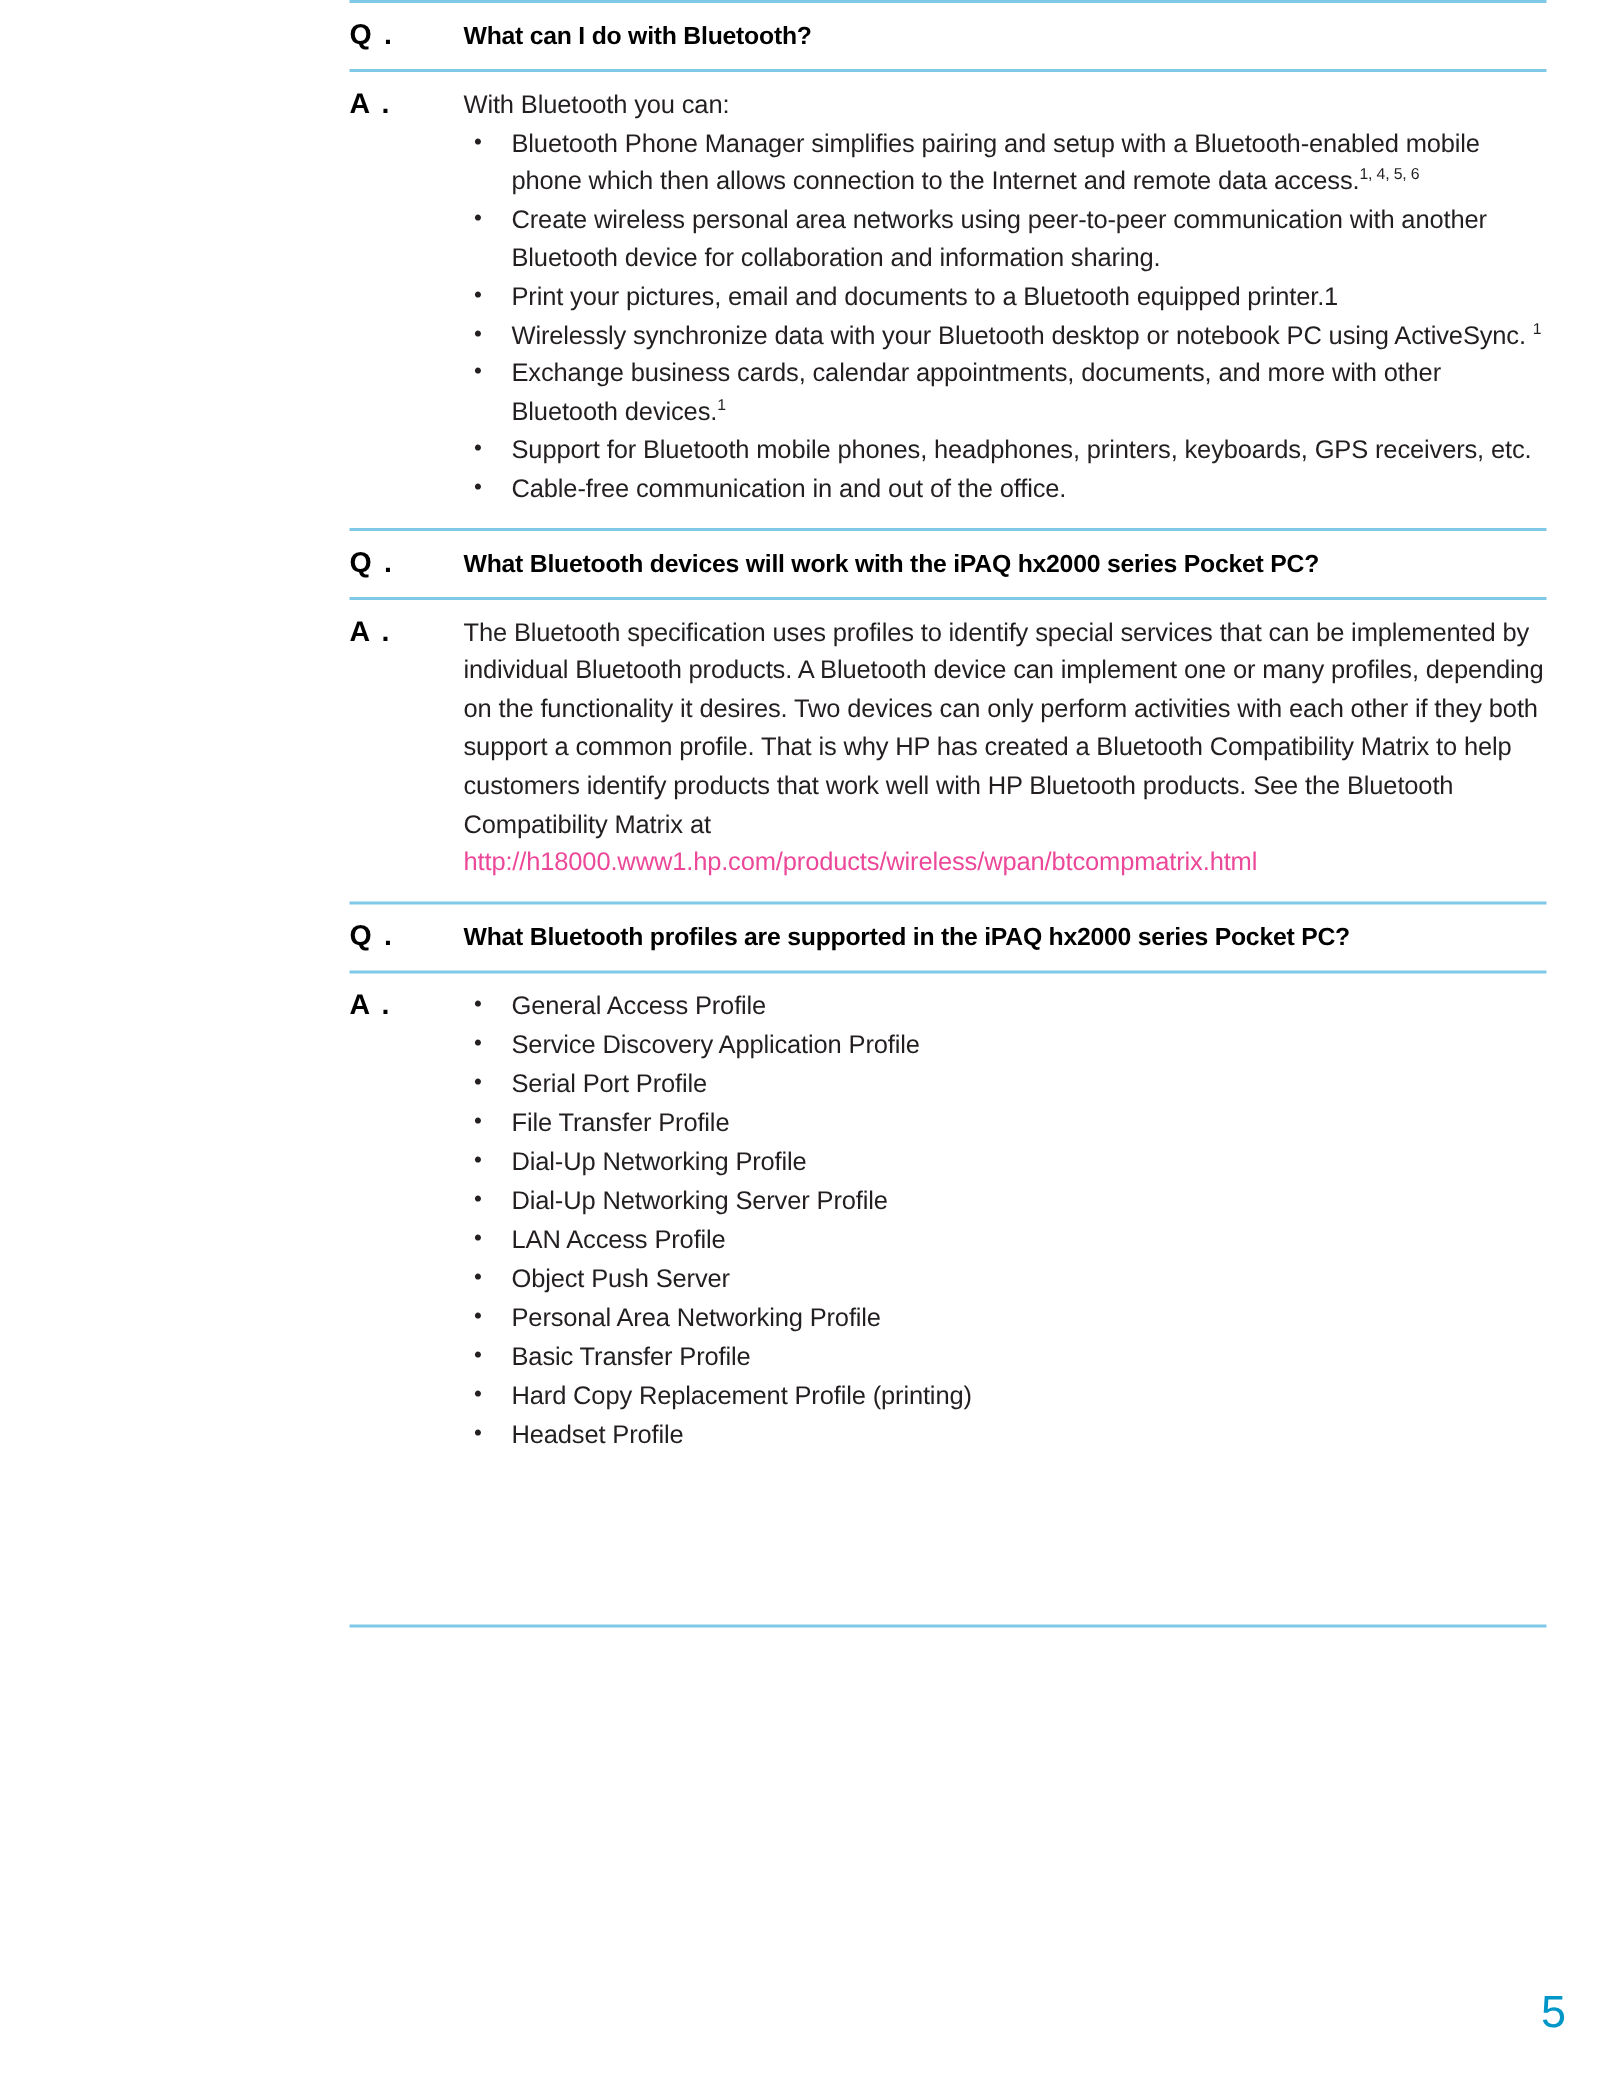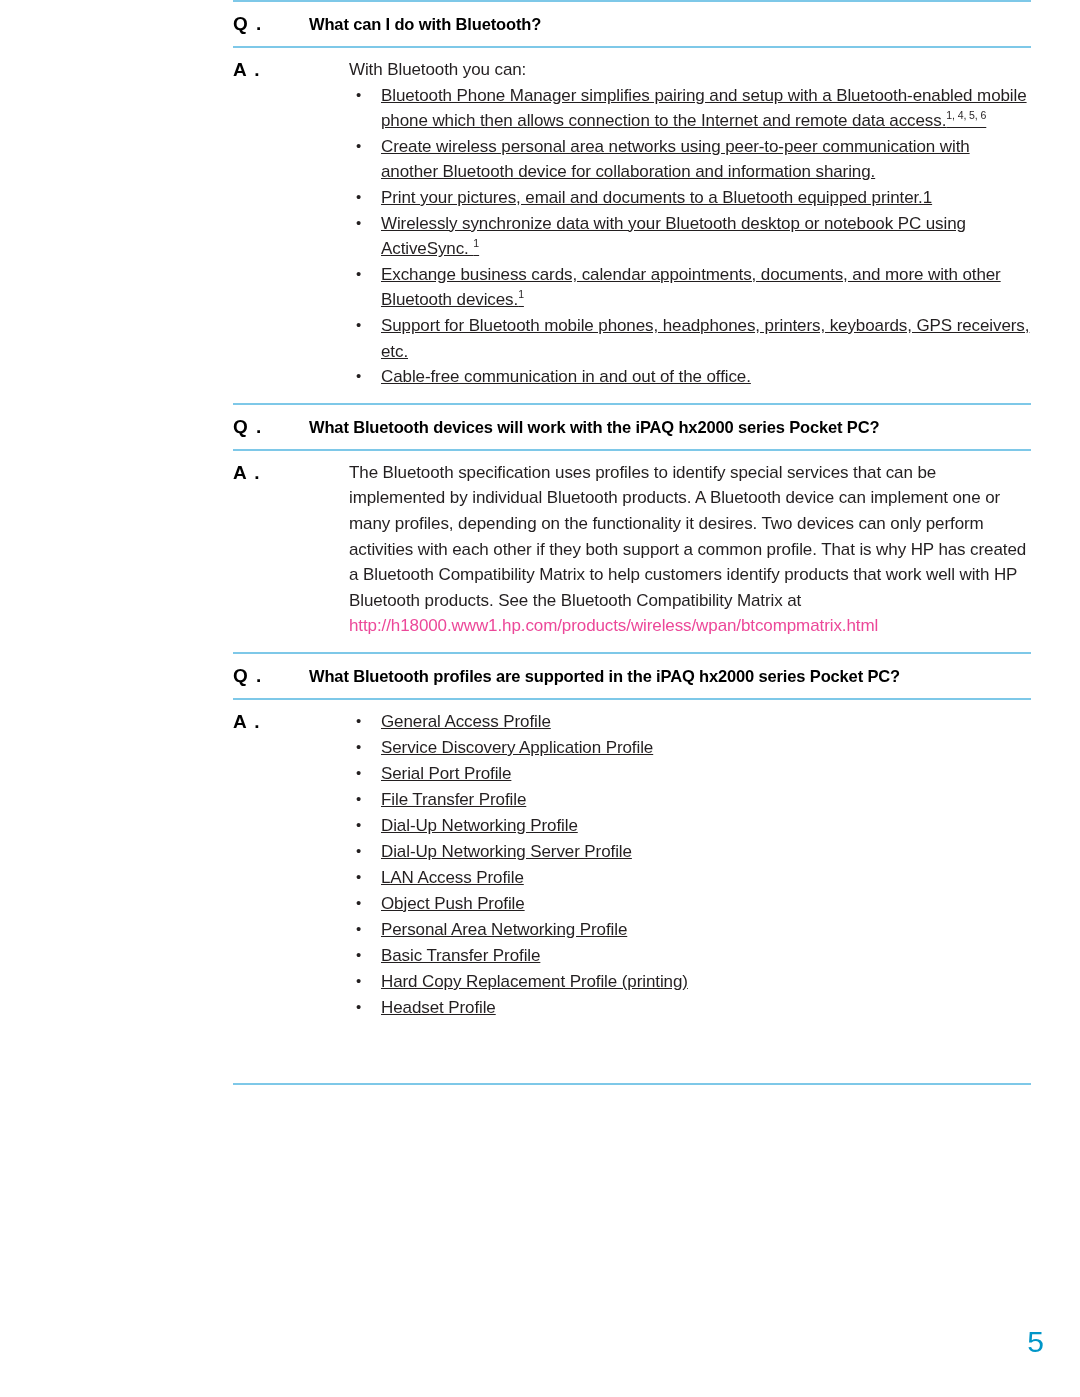--- a/index.html
+++ b/index.html
@@ -53,38 +53,36 @@
     color: #000000;
   }
   .a-row {
     padding: 9px 0 0 0;
   }
   .a-row .qa-text {
     font-size: 17px;
     line-height: 25.6px;
     letter-spacing: -0.1px;
     color: #231f20;
-    margin-left: 40px;
   }
   .qa-text {
     flex: 1 1 auto;
   }
 
   .para {
     margin: 0;
   }
   .para-block p {
     margin: 0;
   }
 
   ul.bullets {
     list-style: none;
     margin: 0;
     padding: 0;
-    text-decoration: underline;
   }
   ul.bullets li {
     position: relative;
     padding-left: 32px;
     margin: 0;
     font-size: 17px;
     line-height: 25.6px;
     letter-spacing: -0.1px;
   }
   ul.bullets li::before {
@@ -202,21 +200,21 @@
       <div class="qa-label">A .</div>
       <div class="qa-text">
         <ul class="bullets tight" id="s3-bullets">
             <li>General Access Profile</li>
             <li>Service Discovery Application Profile</li>
             <li>Serial Port Profile</li>
             <li>File Transfer Profile</li>
             <li>Dial-Up Networking Profile</li>
             <li>Dial-Up Networking Server Profile</li>
             <li>LAN Access Profile</li>
-            <li>Object Push Profile</li>
+            <li>Object Push Server</li>
             <li>Personal Area Networking Profile</li>
             <li>Basic Transfer Profile</li>
             <li>Hard Copy Replacement Profile (printing)</li>
             <li>Headset Profile</li>
           </ul>
       </div>
     </div>
   </div>
 
 </div>

